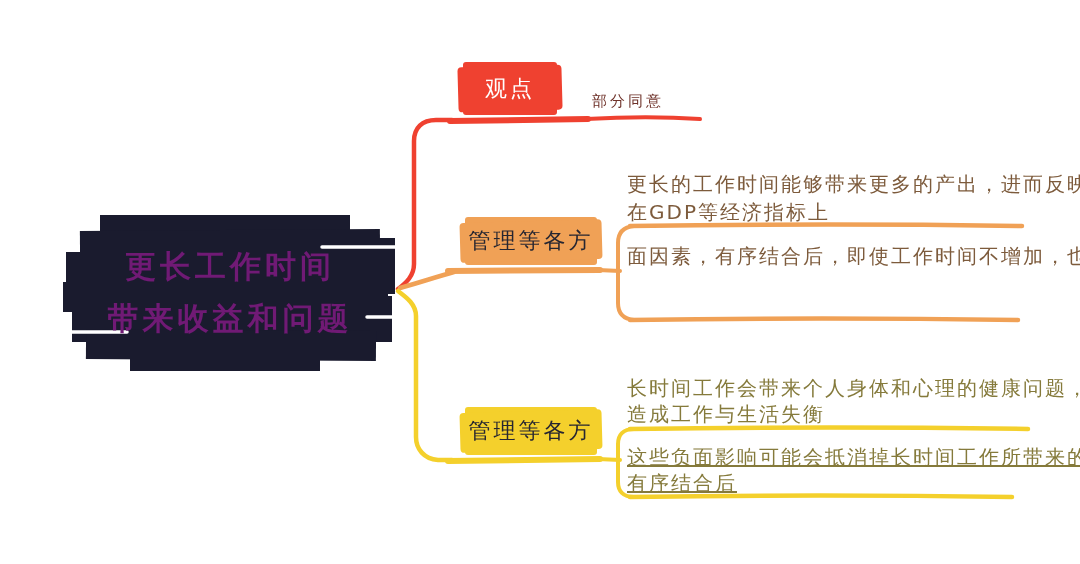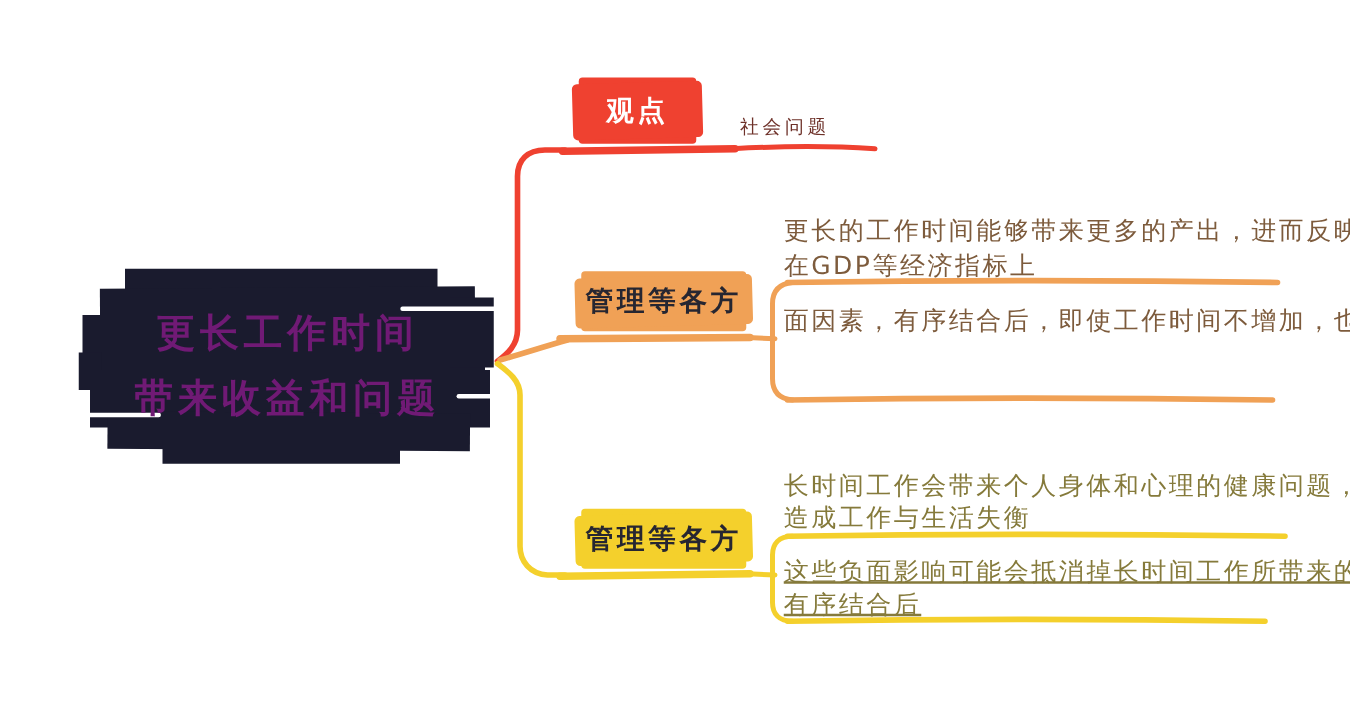--- a/index.html
+++ b/index.html
@@ -20,21 +20,21 @@
 
   .central-title{
     position:absolute;left:63px;top:214px;width:334px;height:158px;
     z-index:2;display:flex;flex-direction:column;align-items:center;justify-content:center;
     gap:10px;color:#701a75;font-weight:bold;font-size:31px;letter-spacing:4px;
     text-align:center;white-space:nowrap;
   }
 
   .topic-box{
     position:absolute;z-index:2;display:flex;align-items:center;justify-content:center;
-    font-weight:bold;border-radius:3px;white-space:nowrap;text-align:center;
+    font-weight:normal;border-radius:3px;white-space:nowrap;text-align:center;
   }
   .topic-box::before{
     content:"";position:absolute;left:-5px;right:-5px;top:4px;bottom:4px;
     background:inherit;transform:rotate(-1.6deg);border-radius:4px;z-index:-1;
   }
   .topic-box .box-label{position:relative;z-index:1;}
   .bg-red{background-color:var(--c-red);color:#ffffff;}
   .bg-orange{background-color:var(--c-orange);color:var(--c-topic_label);}
   .bg-yellow{background-color:var(--c-yellow);color:var(--c-topic_label);}
 
@@ -102,21 +102,21 @@
 
   <div class="central-title">
     <div>更长工作时间</div>
     <div>带来收益和问题</div>
   </div>
 
   <div class="topic-box bg-red box-viewpoint">
     <span class="box-label">观点</span>
   </div>
   <div class="note note-viewpoint">
-    <div class="note-line">社会问题</div>
+    <div class="note-line">部分同意</div>
   </div>
 
   <div class="topic-box bg-orange box-economic">
     <span class="box-label">管理等各方</span>
   </div>
   <div class="note note-econ note-econ-1">
     <div class="note-line">更长的工作时间能够带来更多的产出，进而反映</div>
     <div class="note-line">在GDP等经济指标上</div>
   </div>
   <div class="note note-econ note-econ-2">

